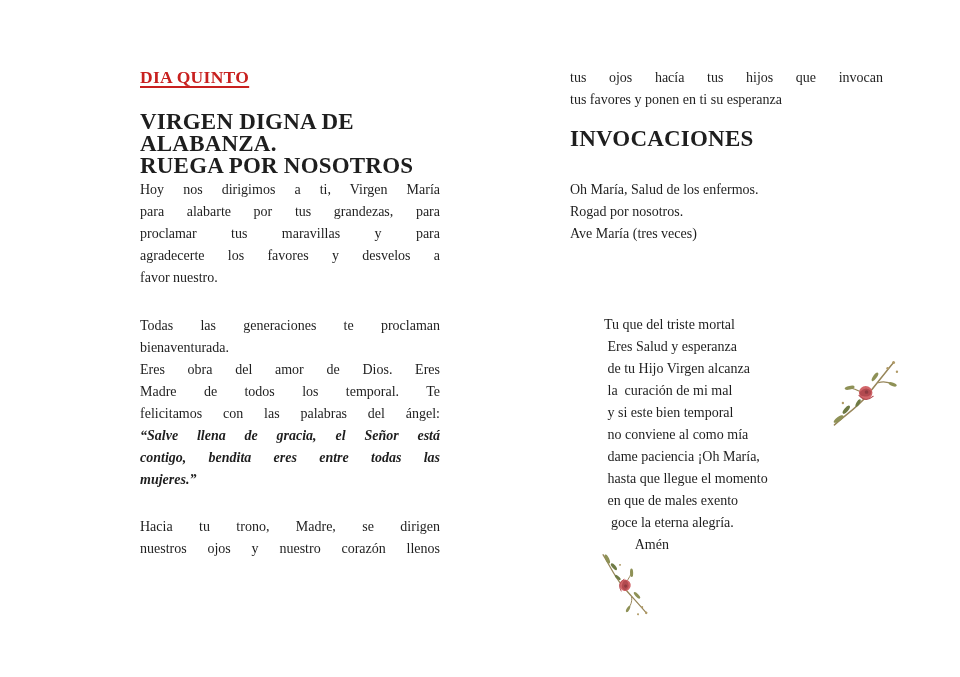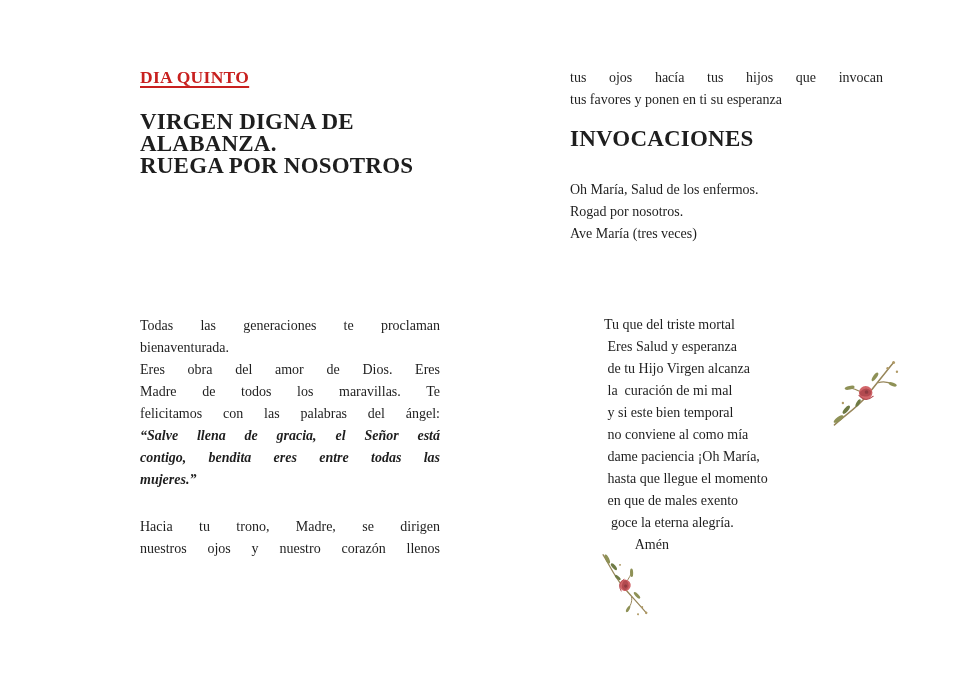--- a/index.html
+++ b/index.html
@@ -62,26 +62,33 @@
 <body>
 
 <div class="col" id="left-col">
   <div class="block day-title" style="top:66px;">DIA QUINTO</div>
 
   <div class="block heading" style="top:111px;">
     <div>VIRGEN DIGNA DE ALABANZA.</div>
     <div>RUEGA POR NOSOTROS</div>
   </div>
 
+  <div class="block" style="top:179px;">
+    <div class="ln j">Hoy nos dirigimos a ti, Virgen María</div>
+    <div class="ln j">para alabarte por tus grandezas, para</div>
+    <div class="ln j">proclamar tus maravillas y para</div>
+    <div class="ln j">agradecerte los favores y desvelos a</div>
+    <div class="ln">favor nuestro.</div>
+  </div>
 
   <div class="block" style="top:315px;">
     <div class="ln j">Todas las generaciones te proclaman</div>
     <div class="ln">bienaventurada.</div>
     <div class="ln j">Eres obra del amor de Dios. Eres</div>
-    <div class="ln j">Madre de todos los maravillas. Te</div>
+    <div class="ln j">Madre de todos los temporal. Te</div>
     <div class="ln j">felicitamos con las palabras del ángel:</div>
     <div class="ln j quote">“Salve llena de gracia, el Señor está</div>
     <div class="ln j quote">contigo, bendita eres entre todas las</div>
     <div class="ln quote">mujeres.”</div>
   </div>
 
   <div class="block" style="top:516px;">
     <div class="ln j">Hacia tu trono, Madre, se dirigen</div>
     <div class="ln j">nuestros ojos y nuestro corazón llenos</div>
   </div>

